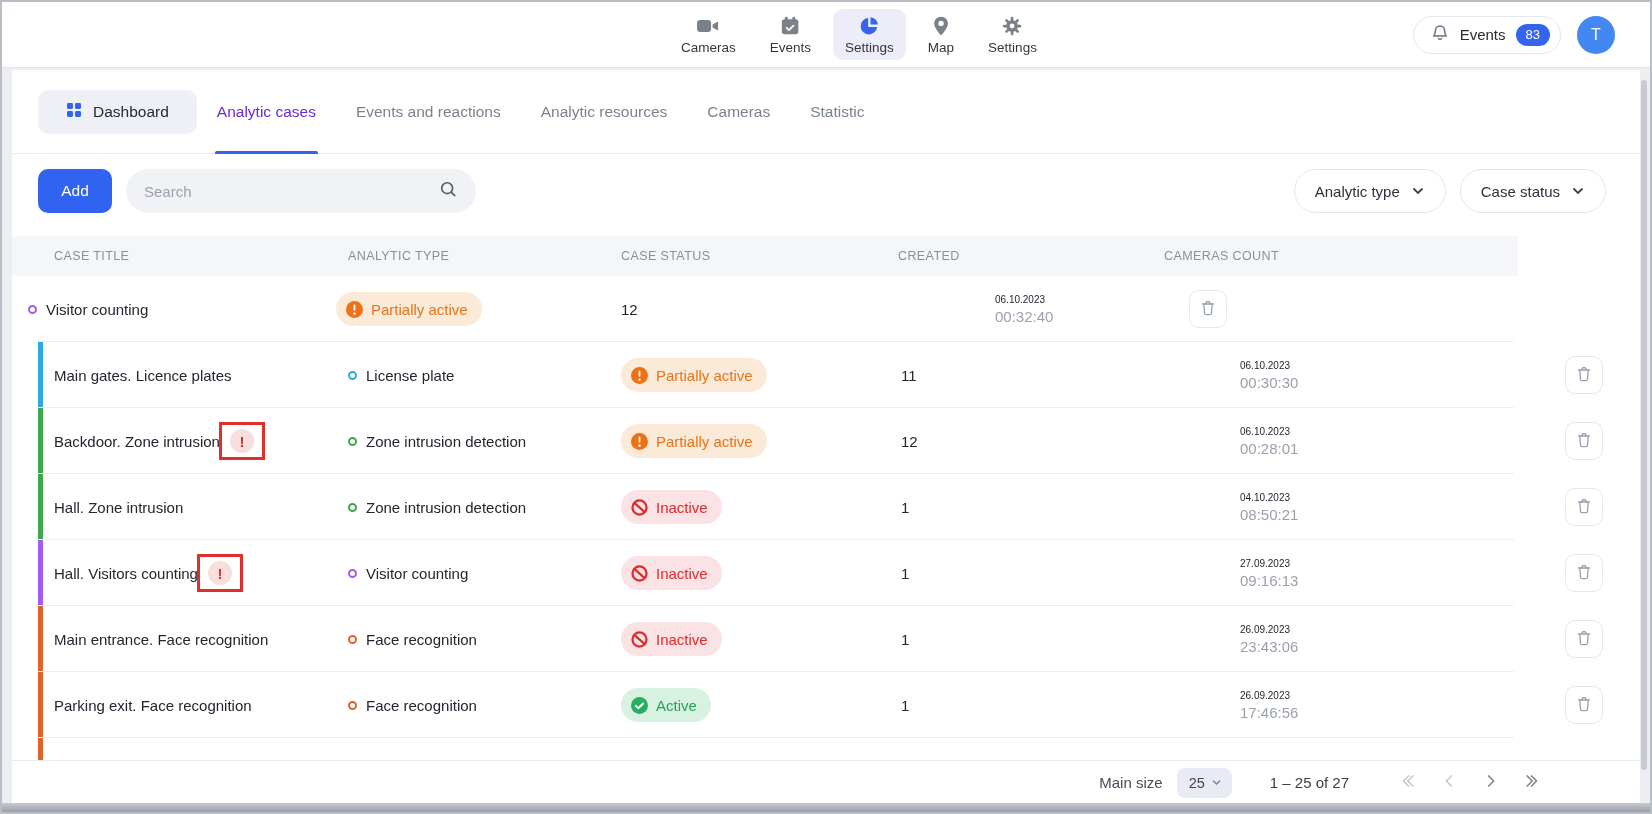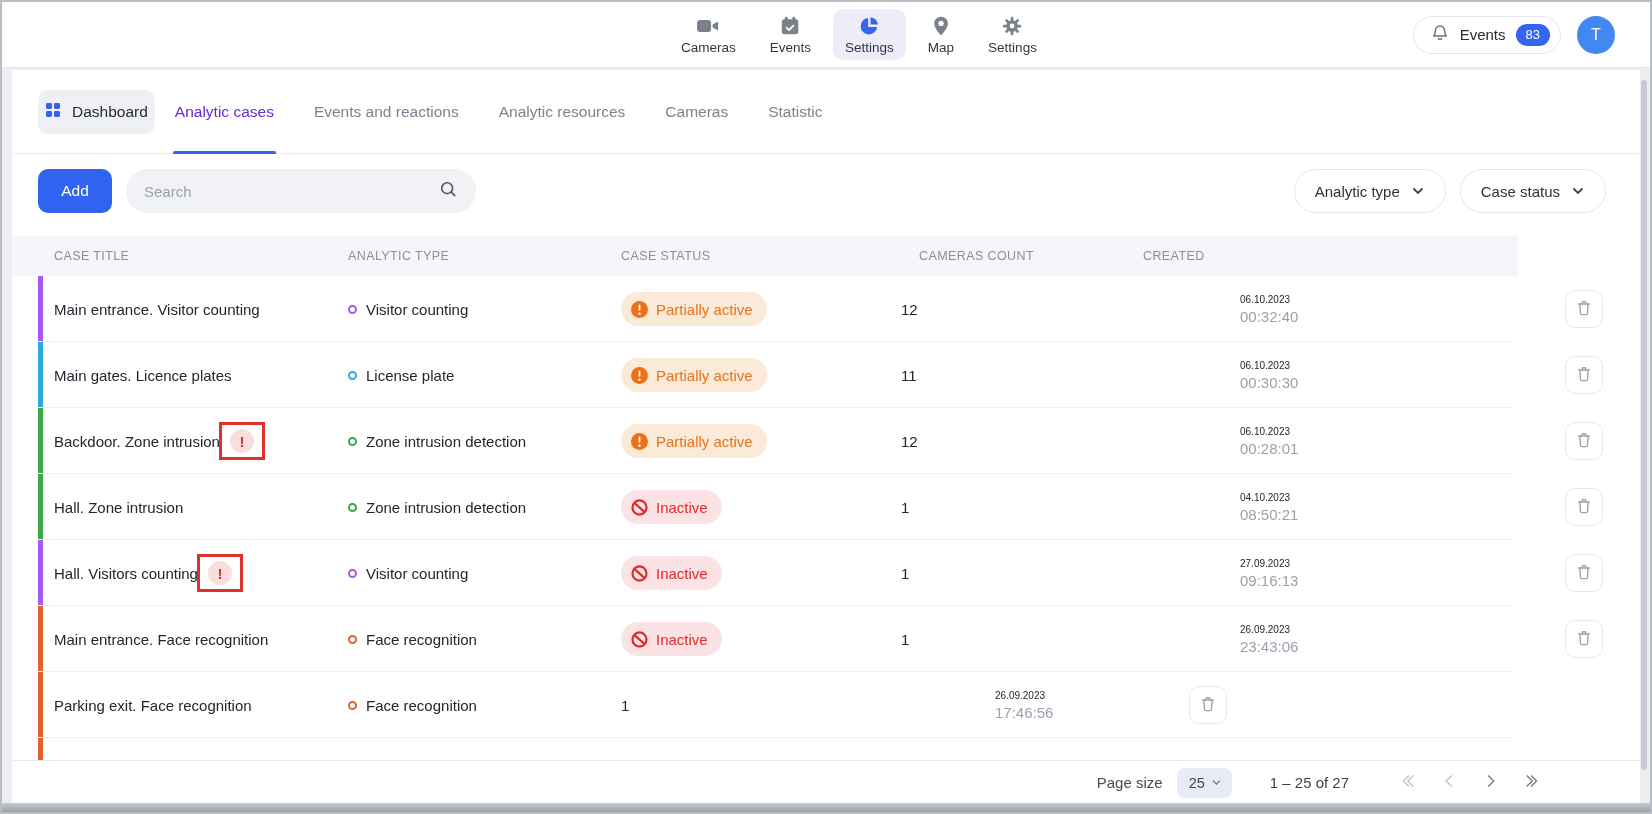--- a/index.html
+++ b/index.html
@@ -16,21 +16,21 @@
   .nav-item svg { display:block; }
   .topbar-right { position:absolute; right:35px; top:50%; transform:translateY(-50%); display:flex; align-items:center; gap:16px; }
   .events-btn { display:flex; align-items:center; gap:10px; height:38px; padding:0 10px 0 16px; border:1px solid #e3e6ec; border-radius:19px; background:#fff; cursor:pointer; font-size:15px; color:#272b33; }
   .events-badge { background:#3565f0; color:#fff; font-size:13px; line-height:22px; height:22px; padding:0 10px; border-radius:11px; }
   .avatar { width:38px; height:38px; border-radius:50%; background:#4287f2; color:#fff; display:flex; align-items:center; justify-content:center; font-size:16px; cursor:pointer; }
 
   
   .panel { flex:1; margin:2px 10px 8px; background:#fff; display:flex; flex-direction:column; overflow:hidden; }
 
   .tabs-row { height:84px; flex:none; display:flex; align-items:center; padding:0 34px 0 26px; border-bottom:1px solid #e8eaef; }
-  .dashboard-btn { display:flex; align-items:center; gap:11px; background:#eef0f6; border:none; border-radius:10px; height:44px; padding:0 7px; font-size:15.5px; color:#262a33; cursor:pointer; font-family:inherit; }
+  .dashboard-btn { display:flex; align-items:center; gap:11px; background:#eef0f6; border:none; border-radius:10px; height:44px; padding:0 28px; font-size:15.5px; color:#262a33; cursor:pointer; font-family:inherit; }
   .tabs { display:flex; margin-left:20px; gap:40px; height:100%; }
   .tab { font-size:15.5px; color:#7b828e; height:100%; display:flex; align-items:center; position:relative; cursor:pointer; white-space:nowrap; }
   .tab.active { color:#6d28d9; }
   .tab.active::after { content:''; position:absolute; left:-2px; right:-2px; bottom:-1px; height:3px; background:#3063f0; border-radius:2px 2px 0 0; }
 
   .toolbar { height:74px; flex:none; display:flex; align-items:center; padding:0 34px 0 26px; }
   .add-btn { width:74px; height:44px; background:#3063f0; color:#fff; border:none; border-radius:10px; font-size:15.5px; cursor:pointer; font-family:Liberation Sans, sans-serif; }
   .search { margin-left:14px; width:350px; height:44px; background:#f1f2f6; border-radius:22px; display:flex; align-items:center; padding:0 18px; }
   .search input { flex:1; border:none; background:transparent; font-size:15px; color:#333; outline:none; font-family:inherit; }
   .search input::placeholder { color:#99a1ad; }
@@ -214,30 +214,26 @@
                 <path d="M3 5l4 4 4-4"></path>
               </svg></span>
           </button>
         </div>
     </div>
 
     <div class="table-header tgrid">
         <div class="hcell h1">CASE TITLE</div>
         <div class="hcell h2">ANALYTIC TYPE</div>
         <div class="hcell h3">CASE STATUS</div>
+        <div class="hcell h5">CREATED</div>
         <div class="hcell h4">CAMERAS COUNT</div>
-        <div class="hcell h5">CREATED</div>
         <div class="hcell h6"></div>
       </div>
     <div class="table-body">
         <div class="row tgrid">
-          <div class="c-title">
-       <span class="stripe" style="background:#A55BF2"></span>
-       <span>Main entrance. Visitor counting</span>
-     </div>
      <div class="c-type">
        <span class="type-ring" style="border-color:#A55BF2"></span>
        <span>Visitor counting</span>
      </div>
      <div class="c-status">
        <span class="badge partial-b">
          <span>
                 <svg width="17" height="17" viewBox="0 0 16 16">
                   <circle cx="8" cy="8" r="8" fill="#ED7117"></circle>
                   <rect x="7.15" y="3.4" width="1.7" height="5.7" rx="0.85" fill="#fff"></rect>
@@ -449,20 +445,31 @@
         </div>
         <div class="row tgrid">
           <div class="c-title">
        <span class="stripe" style="background:#E2622B"></span>
        <span>Parking exit. Face recognition</span>
      </div>
      <div class="c-type">
        <span class="type-ring" style="border-color:#E2622B"></span>
        <span>Face recognition</span>
      </div>
+     <div class="c-status">
+       <span class="badge active-b">
+         <span>
+                <svg width="17" height="17" viewBox="0 0 16 16">
+                  <circle cx="8" cy="8" r="8" fill="#27AE60"></circle>
+                  <path d="M4.6 8.3l2.3 2.3 4.5-4.5" stroke="#fff" stroke-width="1.8" fill="none" stroke-linecap="round" stroke-linejoin="round"></path>
+                </svg>
+              </span>
+         <span>Active</span>
+       </span>
+     </div>
      <div class="c-count">1</div>
      <div class="c-created">
        <div class="date">26.09.2023</div>
        <div class="time">17:46:56</div>
      </div>
      <div class="c-actions">
        <button class="trash-btn">
          <span><svg width="18" height="18" viewBox="0 0 20 20" fill="none" stroke="#9aa2ae" stroke-width="1.5" stroke-linecap="round" stroke-linejoin="round">
                   <path d="M4 5.6h12"></path>
                   <path d="M7.8 5.6V4.3a1.3 1.3 0 0 1 1.3-1.3h1.8a1.3 1.3 0 0 1 1.3 1.3v1.3"></path>
@@ -470,21 +477,21 @@
                 </svg></span>
        </button>
      </div>
         </div>
         <div class="row partial">
           <span class="stripe" style="background:#E2622B"></span>
         </div>
       </div>
 
     <div class="footer">
-      <span class="ps-label">Page size</span>
+      <span class="ps-label">Main size</span>
       <div class="ps-pill">
         <span>25</span>
         <span>
           <svg width="11" height="11" viewBox="0 0 14 14" fill="none" stroke="#7b8290" stroke-width="1.8" stroke-linecap="round">
               <path d="M3 5l4 4 4-4"></path>
             </svg>
         </span>
       </div>
       <span class="range">1 – 25 of 27</span>
       <div class="pager">

